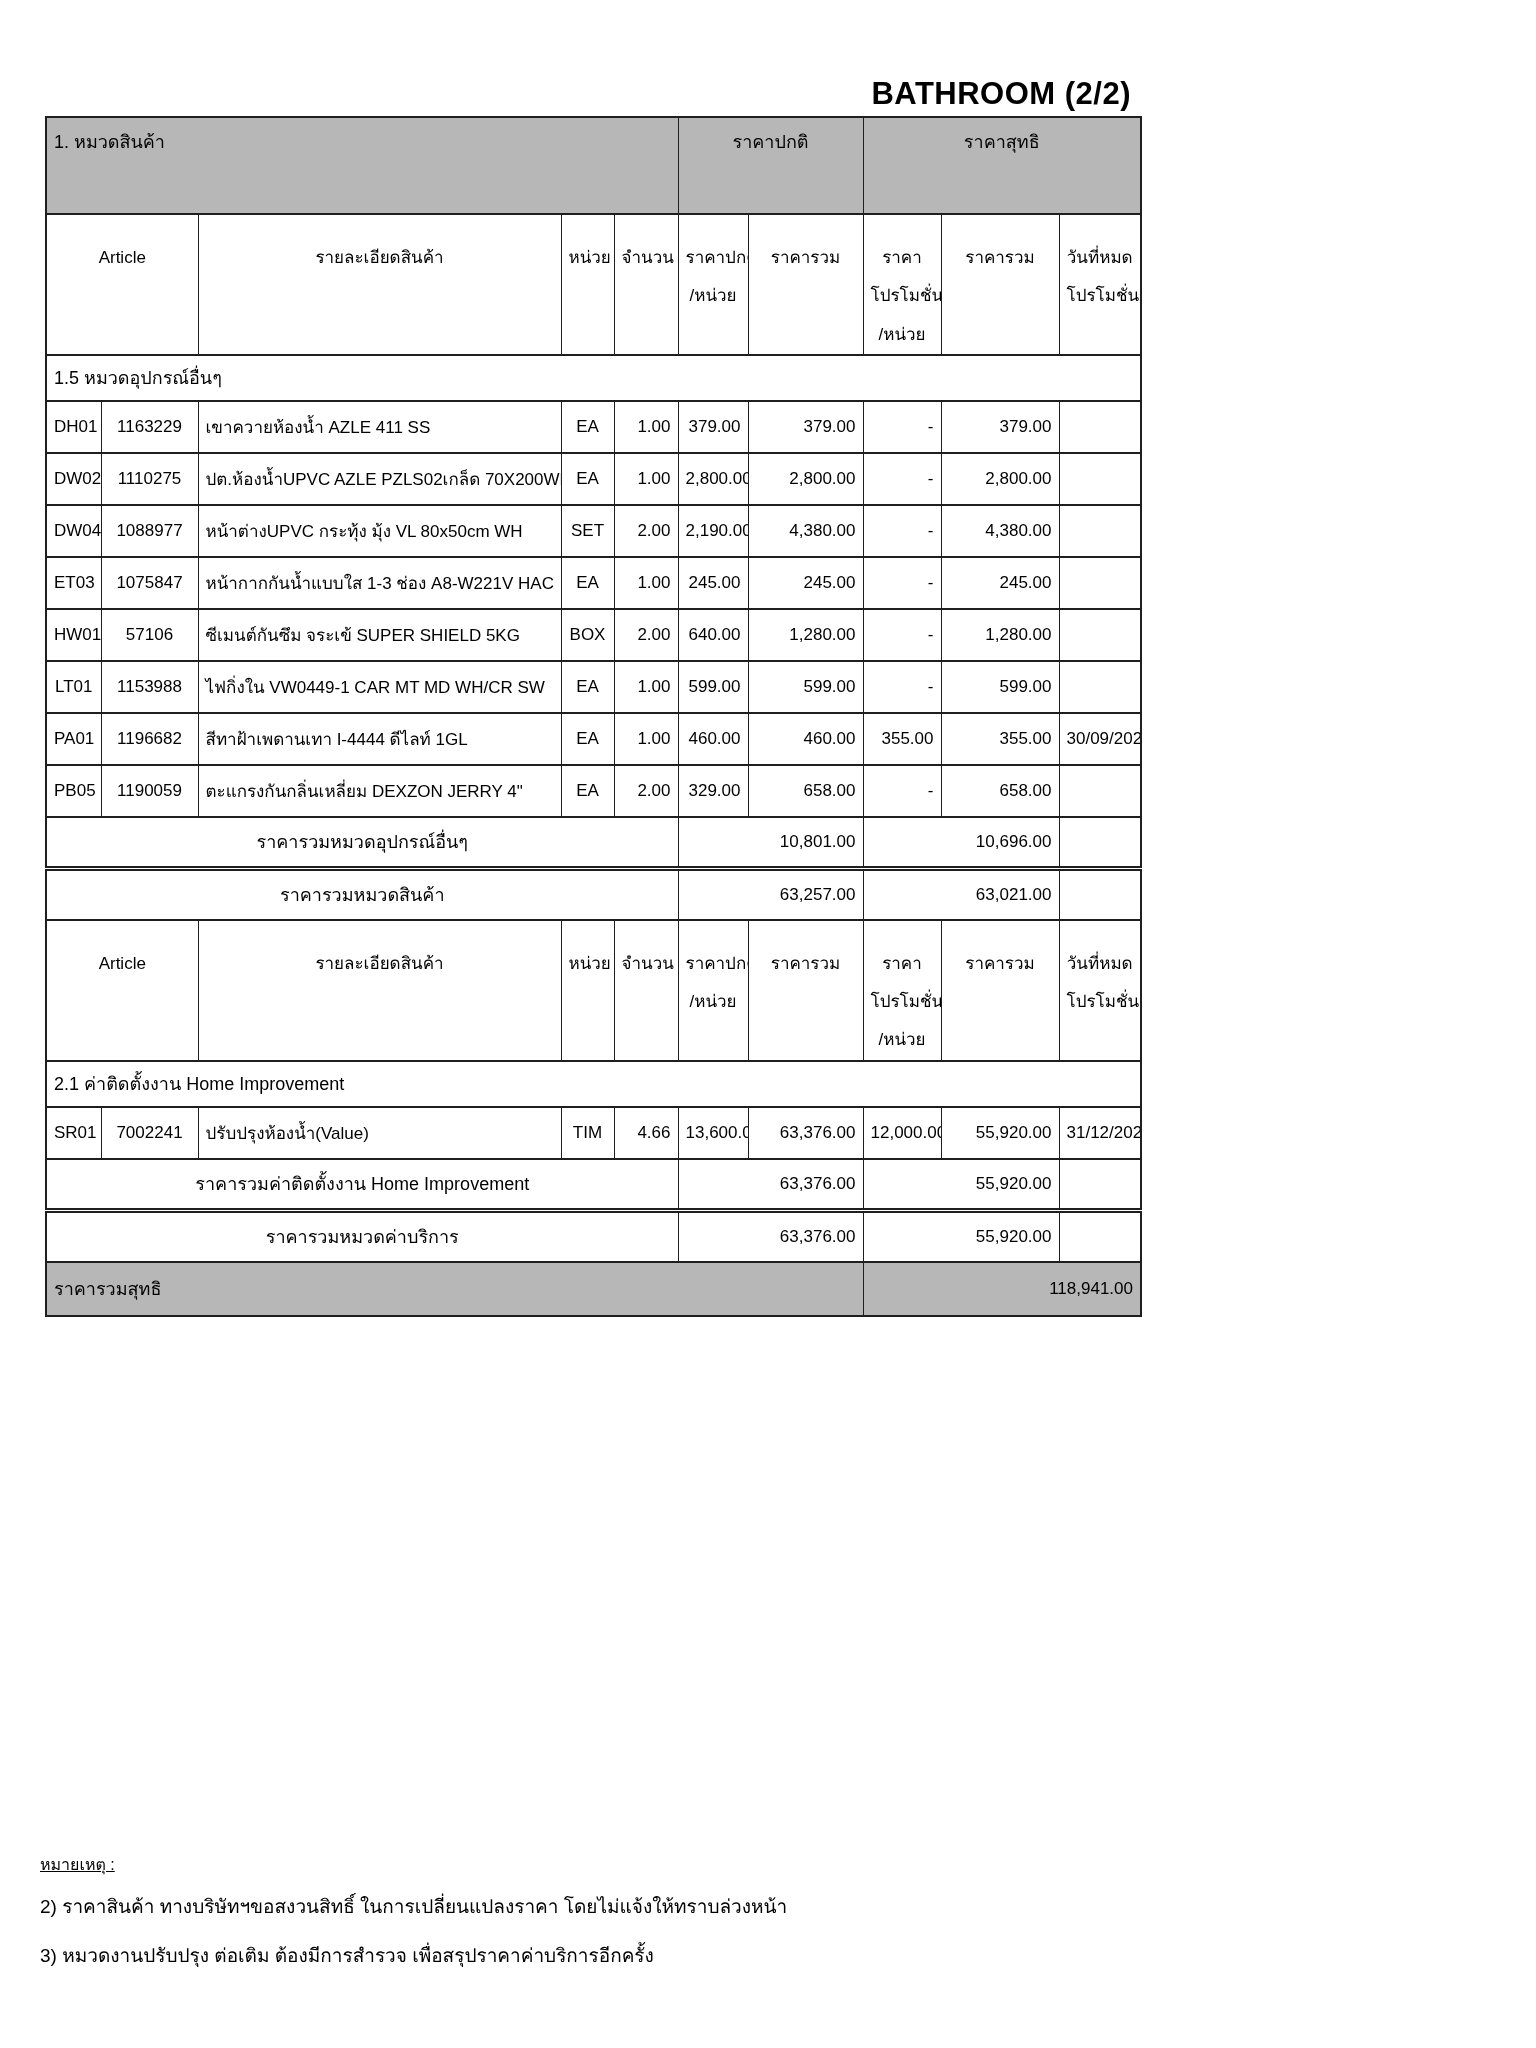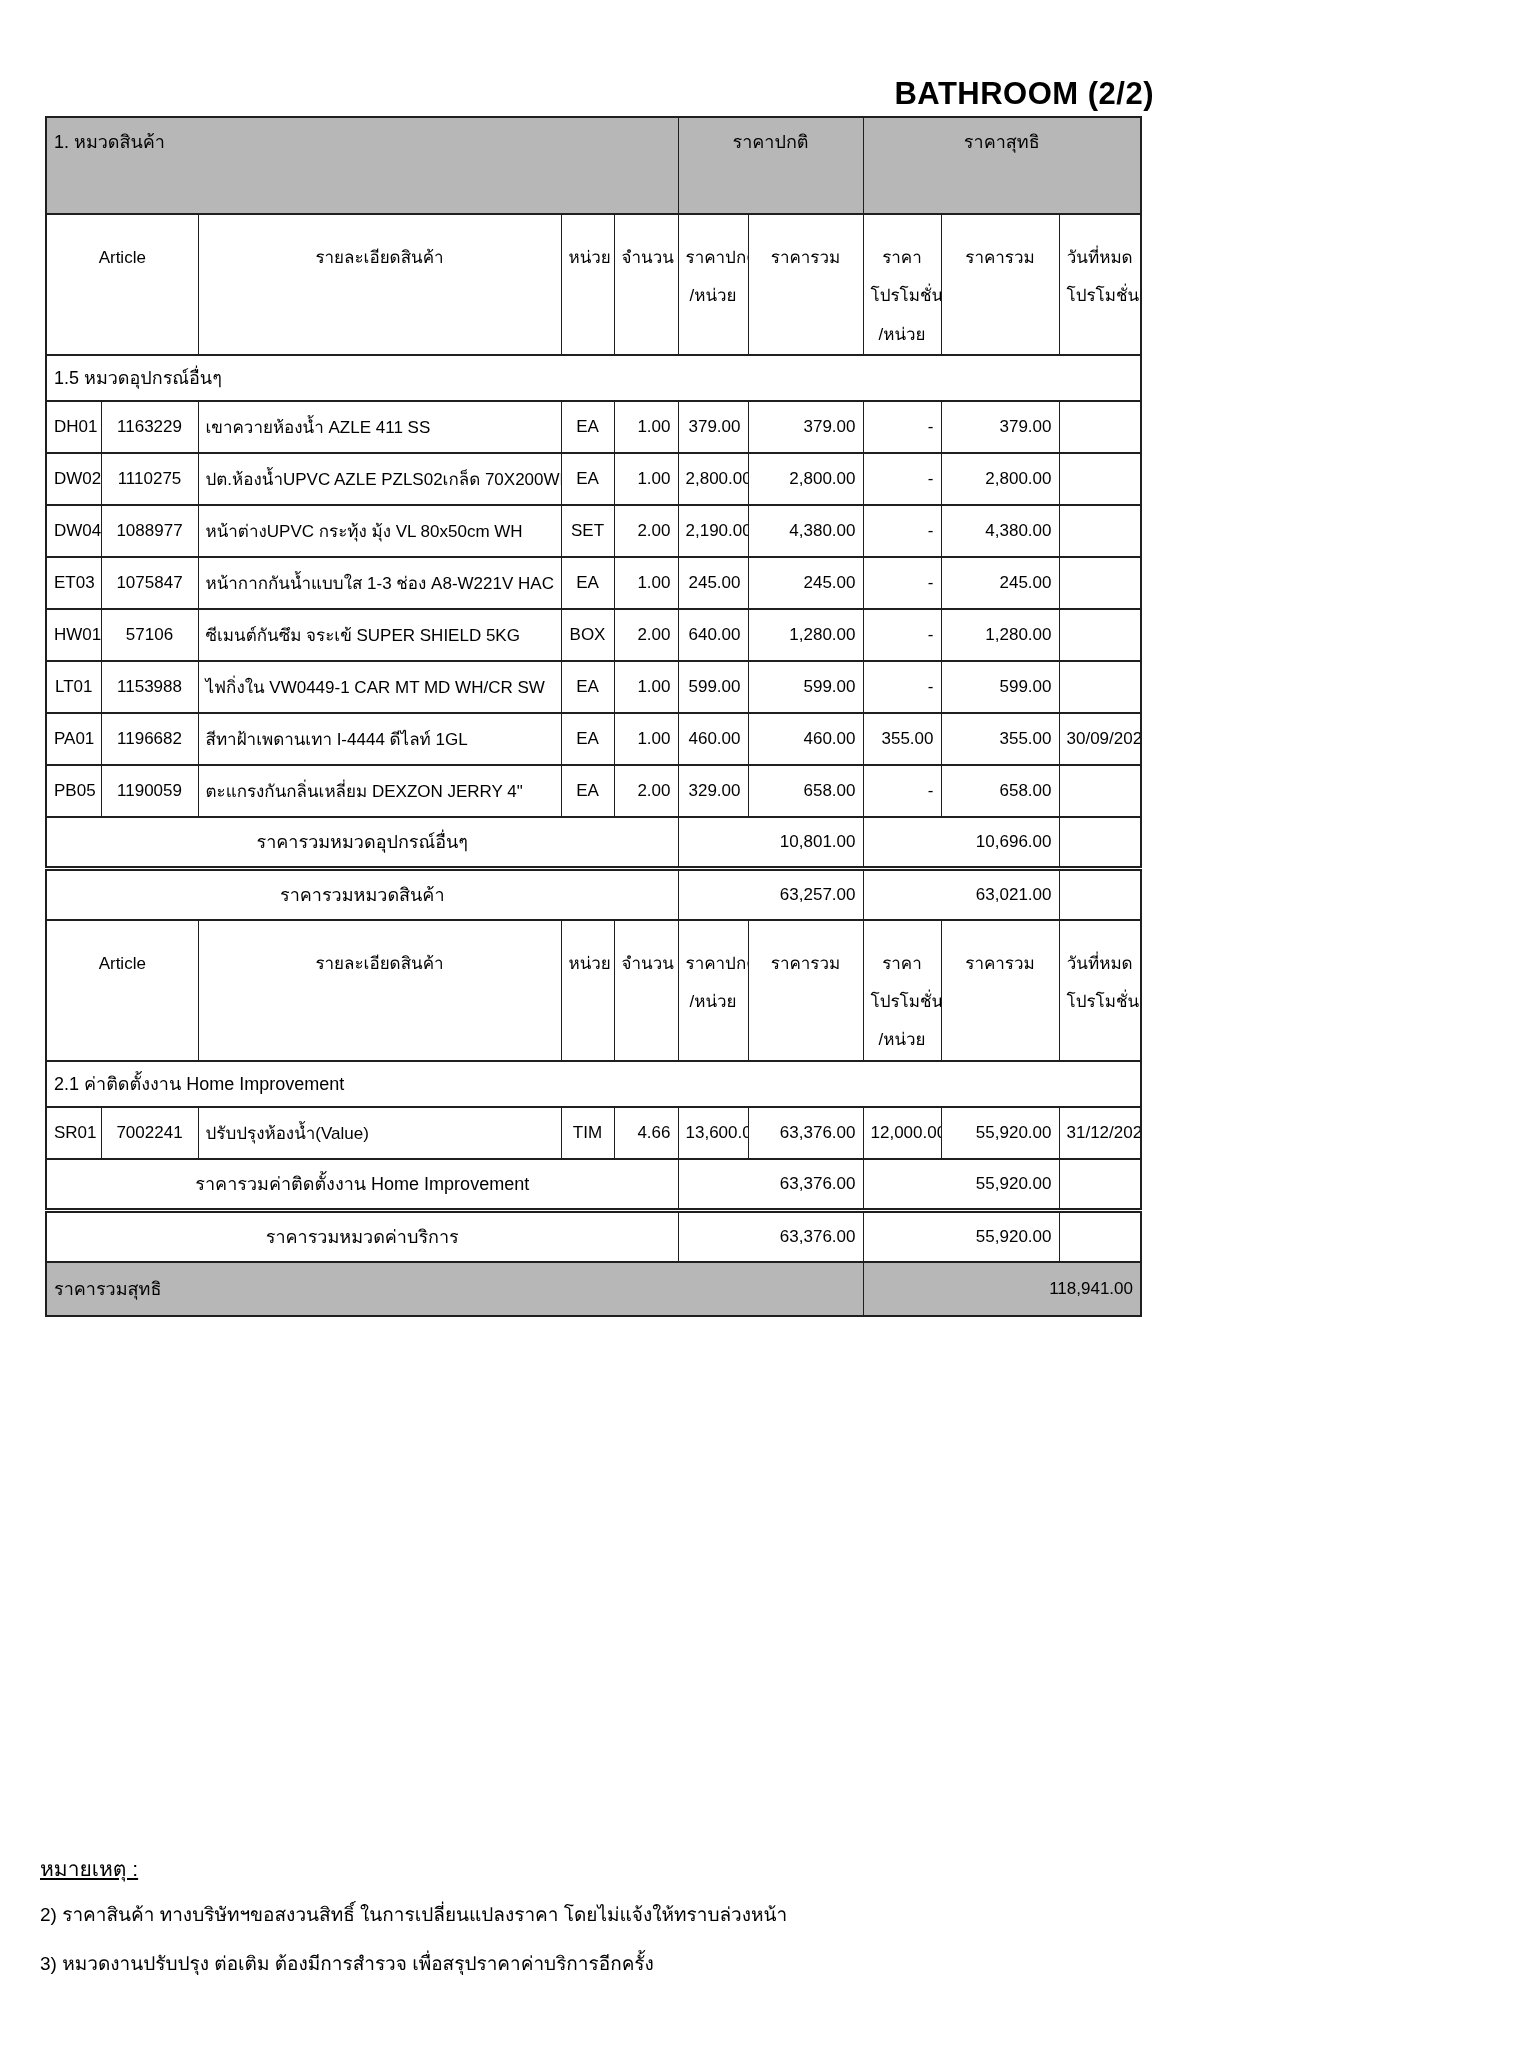--- a/index.html
+++ b/index.html
@@ -1,38 +1,38 @@
 <!DOCTYPE html>
 <html><head>
 <meta charset="utf-8">
 <style>
   html,body{margin:0;padding:0;background:#ffffff;}
   body{width:1536px;height:2048px;position:relative;font-family:"Liberation Sans","DejaVu Sans",sans-serif;color:#000;}
   .page{position:absolute;inset:0;background:#fff;}
-  .doc-title{position:absolute;top:76px;left:59px;width:1095px;text-align:right;font-size:31px;font-weight:bold;letter-spacing:0.5px;}
+  .doc-title{position:absolute;top:76px;left:36px;width:1095px;text-align:right;font-size:31px;font-weight:bold;letter-spacing:0.5px;}
   table.quote{position:absolute;left:45px;top:116px;width:1095px;border-collapse:collapse;table-layout:fixed;}
   table.quote{border:2px solid #1f1f1f;}
   td{border-left:1px solid #1f1f1f;border-right:1px solid #1f1f1f;border-top:2px solid #1f1f1f;border-bottom:2px solid #1f1f1f;padding:0 7px;font-size:17px;vertical-align:middle;overflow:hidden;white-space:nowrap;}
   .r-band td{background:#b7b7b7;height:86px;vertical-align:top;padding-top:9px;font-size:18px;}
   .r-band .band-label{text-align:left;}
   .r-band .band-center{text-align:center;}
   .r-colhead td{height:98px;vertical-align:top;padding-top:24px;text-align:center;line-height:2.25;}
   .r-sec td{height:44px;text-align:left;font-size:18px;}
   .r-data td{height:50px;}
   .r-total td{height:48px;}
   .r-total .t-label{text-align:center;font-size:18px;}
   .r-dbl td{border-top:5px double #1f1f1f;}
   .r-grand td{background:#b7b7b7;height:52px;}
   .r-grand .t-label{text-align:left;font-size:18px;font-family:Liberation Mono, monospace;}
   .c-center{text-align:center;}
   .c-left{text-align:left;}
   .c-right{text-align:right;}
   .hline{display:block;}
   .notes{position:absolute;left:40px;top:1852px;width:1460px;font-size:19px;}
-  .notes-heading{text-decoration:underline;margin:0 0 14px 0;font-size:21px;}
+  .notes-heading{text-decoration:underline;margin:0 0 14px 0;font-size:16px;}
   .note-item{margin:0 0 19px 0;}
 </style>
 </head>
 <body>
 
 <div class="page">
 
   <div class="doc-title">BATHROOM (2/2)</div>
 
   <table class="quote">

